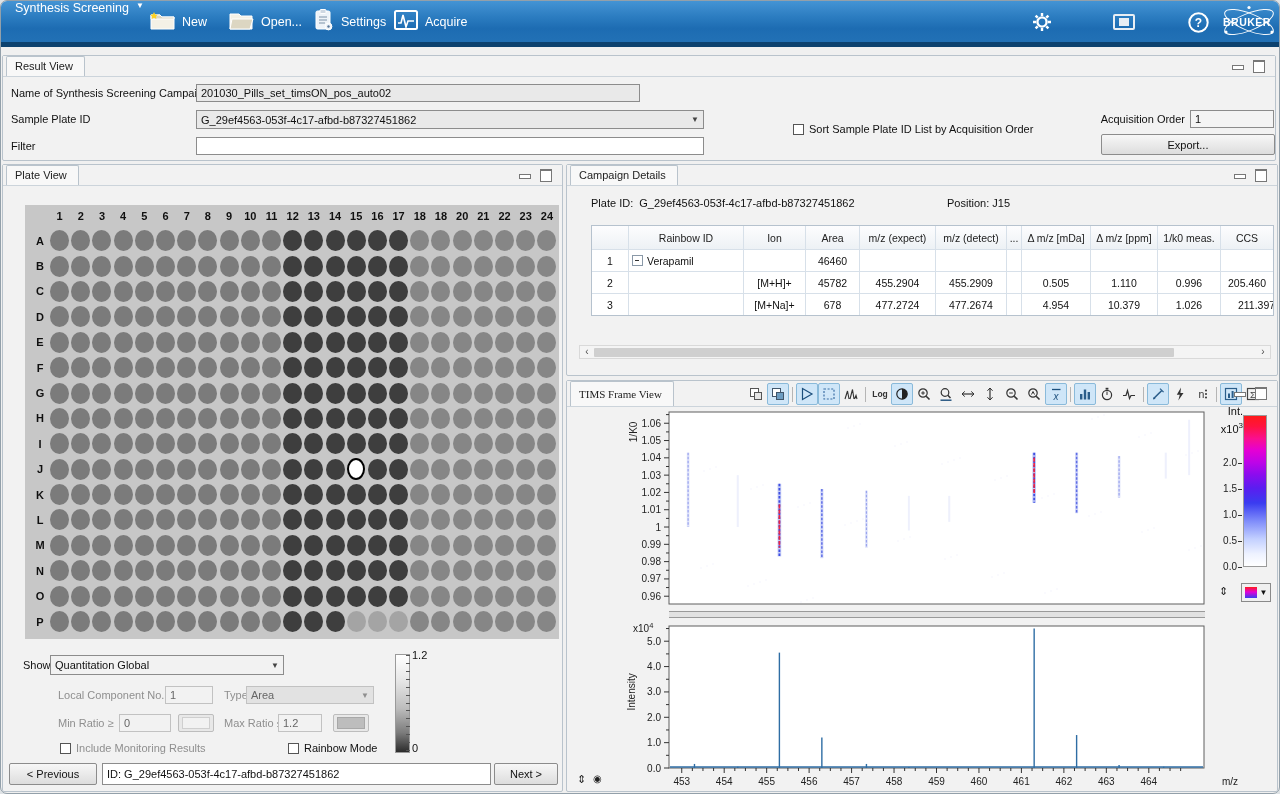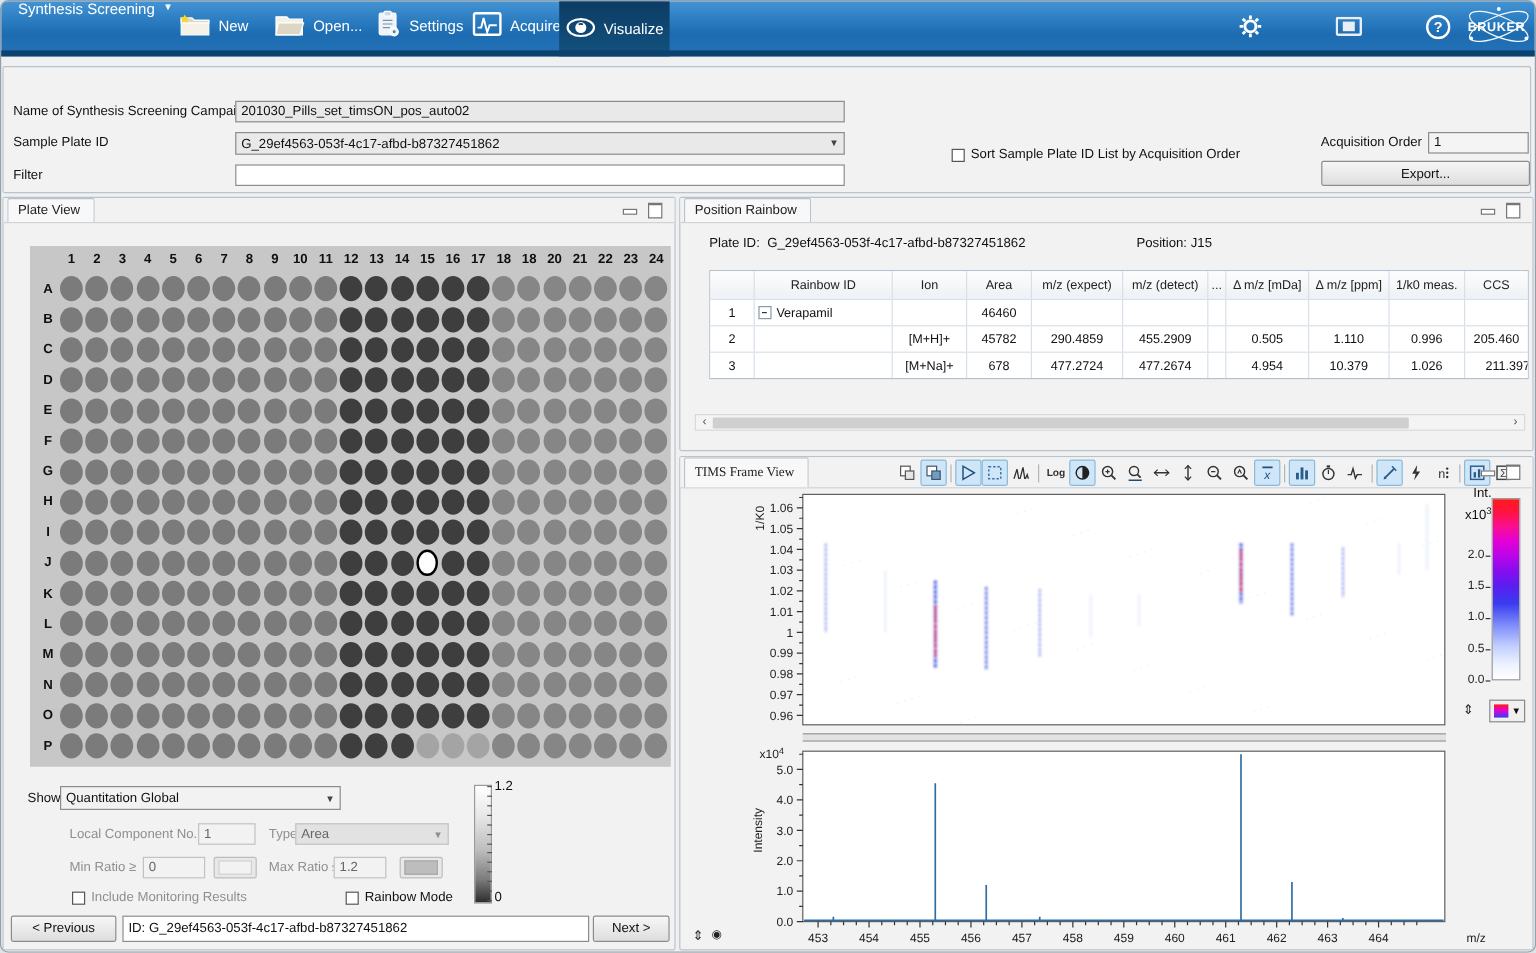--- a/index.html
+++ b/index.html
@@ -133,30 +133,20 @@
     <div class="tbtn" style="left:392px;">
       <span class="tico">
         <svg width="26" height="22" viewBox="0 0 26 22">
             <rect x="2" y="2" width="22" height="18" rx="1.5" fill="none" stroke="#fff" stroke-width="2"></rect>
             <path d="M5 14 l3 0 2-8 3 12 2-6 6 0" fill="none" stroke="#fff" stroke-width="1.6"></path>
           </svg>
       </span>
       <span>Acquire</span>
     </div>
 
-    <div class="tactive">
-      <span class="tico">
-        <svg width="26" height="18" viewBox="0 0 26 18">
-            <ellipse cx="13" cy="9" rx="11" ry="7" fill="none" stroke="#fff" stroke-width="1.8"></ellipse>
-            <circle cx="13" cy="9" r="4.6" fill="#fff"></circle>
-            <path d="M11.2 6.4 a4 4 0 0 1 3.6 0" stroke="#0d3c64" stroke-width="1.4" fill="none"></path>
-          </svg>
-      </span>
-      <span>Visualize</span>
-    </div>
 
     <div class="rico" style="left:1030px;">
       <svg width="20" height="20" viewBox="0 0 20 20">
           <circle cx="10" cy="10" r="4.6" fill="none" stroke="#fff" stroke-width="2.4"></circle>
           <g stroke="#fff" stroke-width="2.4">
             <line x1="10" y1="1" x2="10" y2="4"></line>
             <line x1="10" y1="16" x2="10" y2="19"></line>
             <line x1="1" y1="10" x2="4" y2="10"></line>
             <line x1="16" y1="10" x2="19" y2="10"></line>
             <line x1="3.6" y1="3.6" x2="5.7" y2="5.7"></line>
@@ -188,22 +178,29 @@
         <circle cx="32" cy="2.5" r="1.6" fill="#fff"></circle>
           <circle cx="9" cy="27" r="1.6" fill="#fff"></circle>
           <circle cx="55" cy="27" r="1.6" fill="#fff"></circle>
         <text x="30" y="21" text-anchor="middle" font-size="10.5" font-weight="bold" letter-spacing="0.5" fill="#fff">BRUKER</text>
       </svg>
     </div>
     <div class="strip"></div>
   </div>
 
   <div class="panel" style="left:1px;top:54px;width:1274px;height:106px;">
+    <div class="phdr">
+      <span class="ptab">Result View</span>
+      <span class="wbtns" style="right:10px;">
+          <span class="bmin"></span>
+          <span class="bmax"></span>
+        </span>
+    </div>
     <span class="lbl" style="left:8px;top:31px;">Name of Synthesis Screening Campaign</span>
-    <div class="inp gray" style="left:193px;top:28px;width:508px;height:18px;">
+    <div class="inp gray" style="left:193px;top:28px;width:444px;height:18px;">
         <span>201030_Pills_set_timsON_pos_auto02</span>
       </div>
 
     <span class="lbl" style="left:8px;top:57px;">Sample Plate ID</span>
     <div class="inp gray sel" style="left:193px;top:54px;width:508px;height:19px;">
       <span>G_29ef4563-053f-4c17-afbd-b87327451862</span>
         <span class="caret">▼</span>
     </div>
 
     <div class="cbrow" style="left:790px;top:67px;">
@@ -1522,21 +1519,21 @@
 
     <div class="btn" style="left:6px;top:598px;width:88px;height:22px;">&lt; Previous</div>
     <div class="inp" style="left:99px;top:598px;width:389px;height:22px;">
         <span>ID: G_29ef4563-053f-4c17-afbd-b87327451862</span>
       </div>
     <div class="btn" style="left:491px;top:598px;width:64px;height:22px;">Next &gt;</div>
   </div>
 
   <div class="panel" style="left:565px;top:163px;width:712px;height:212px;">
     <div class="phdr">
-      <span class="ptab">Position Rainbow</span>
+      <span class="ptab">Campaign Details</span>
       <span class="wbtns" style="right:10px;">
           <span class="bmin"></span>
           <span class="bmax"></span>
         </span>
     </div>
     <div class="lbl" style="left:24px;top:32px;">
       <span>Plate ID:</span>&nbsp;&nbsp;<span>G_29ef4563-053f-4c17-afbd-b87327451862</span>
     </div>
     <div class="lbl" style="left:380px;top:32px;">
       <span>Position:</span>&nbsp;<span>J15</span>
@@ -1566,21 +1563,21 @@
           <div class="tc" style="width: 69px;"></div>
           <div class="tc" style="width: 67px;"></div>
           <div class="tc" style="width: 63px;"></div>
           <div class="tc" style="width: 53px;"></div>
         </div>
         <div class="trow">
           <div class="tc" style="width: 36px;">2</div>
           <div class="tc l" style="width: 115px;"></div>
           <div class="tc" style="width: 62px;">[M+H]+</div>
           <div class="tc" style="width: 54px;">45782</div>
-          <div class="tc" style="width: 76px;">290.4859</div>
+          <div class="tc" style="width: 76px;">455.2904</div>
           <div class="tc" style="width: 71px;">455.2909</div>
           <div class="tc" style="width: 15px;"></div>
           <div class="tc" style="width: 69px;">0.505</div>
           <div class="tc" style="width: 67px;">1.110</div>
           <div class="tc" style="width: 63px;">0.996</div>
           <div class="tc" style="width: 53px;">205.460</div>
         </div>
         <div class="trow">
           <div class="tc" style="width: 36px;">3</div>
           <div class="tc l" style="width: 115px;"></div>

